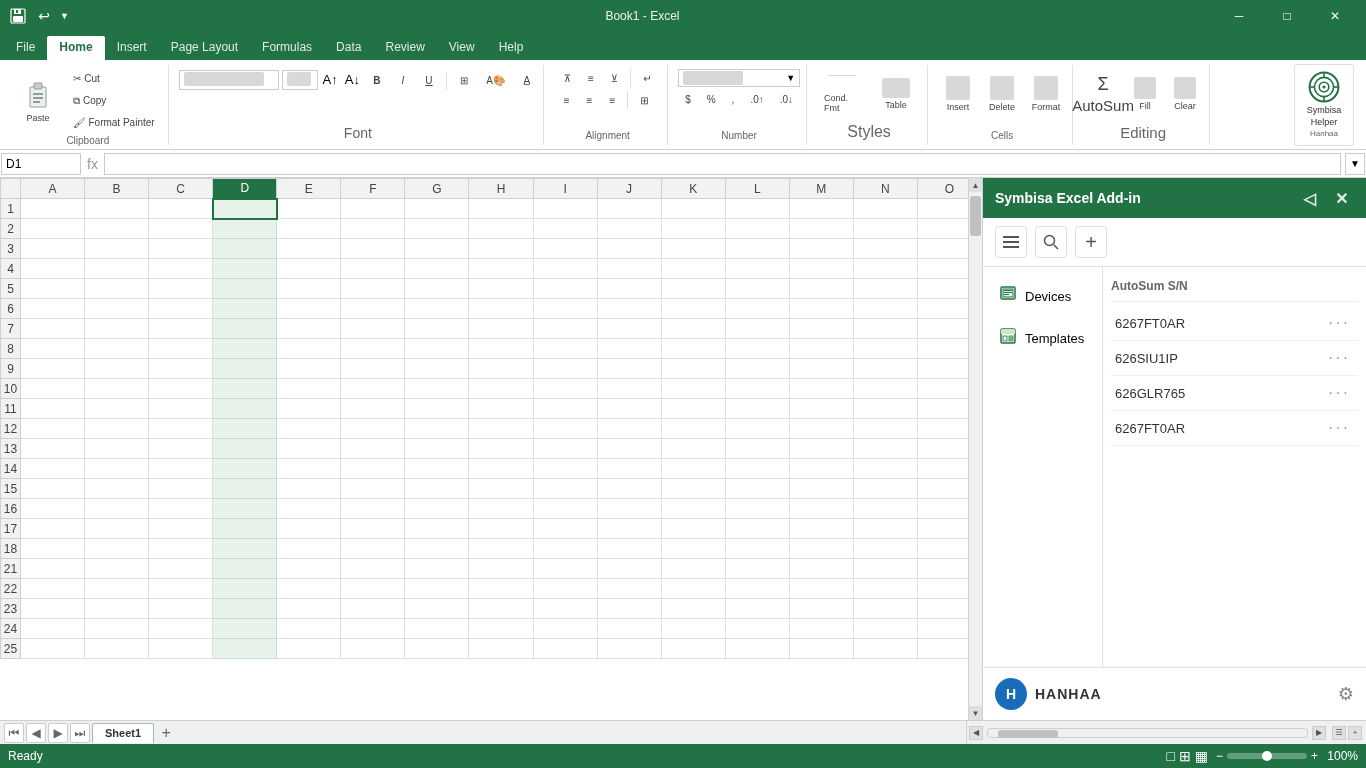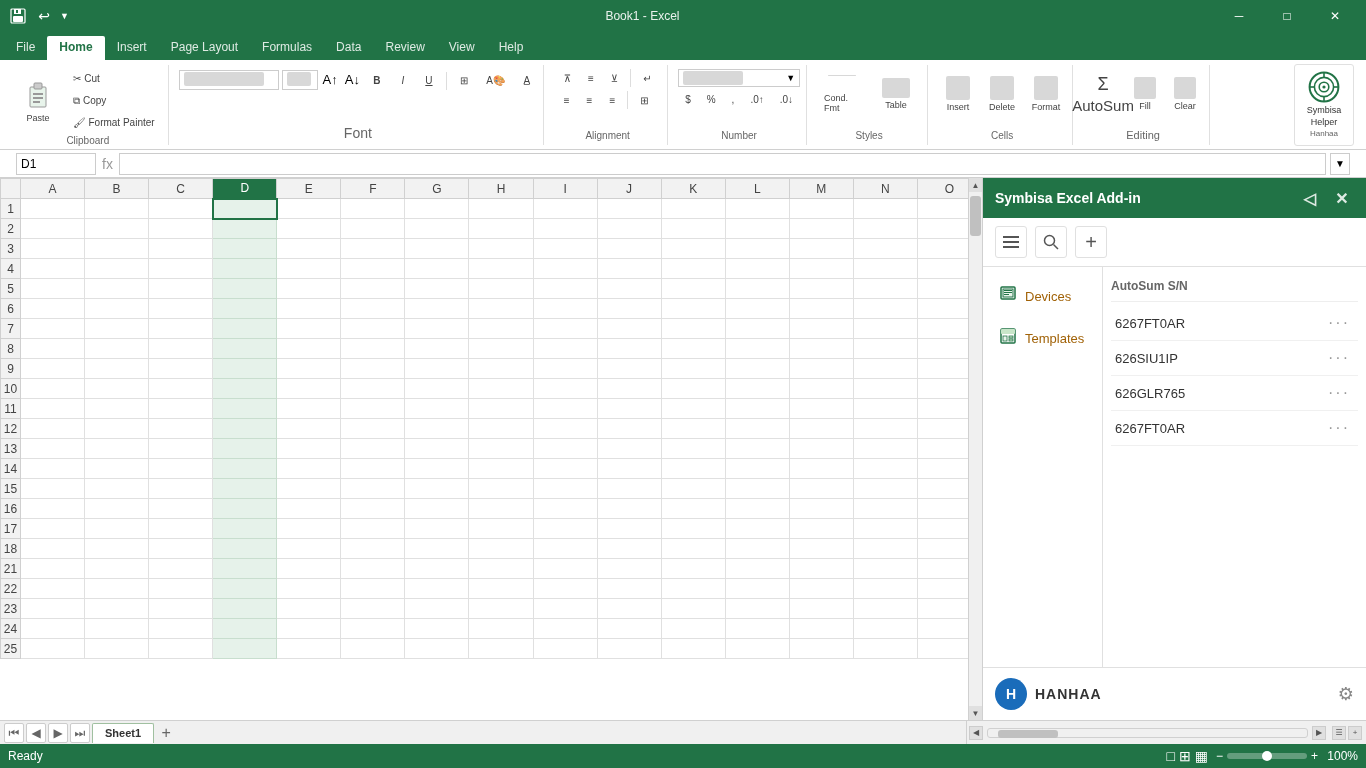--- a/index.html
+++ b/index.html
@@ -78,21 +78,21 @@
       display: inline-block;
     }
 
     
     .formula-bar {
       height: 28px;
       background: white;
       border-bottom: 1px solid #d0d0d0;
       display: flex;
       align-items: center;
-      padding: 0 16px;
+      padding: 0 1px;
       gap: 4px;
     }
     .name-box {
       width: 80px; height: 22px;
       border: 1px solid #ccc;
       font-size: 12px;
       padding: 0 4px;
       display: flex; align-items: center;
     }
     .formula-sep { color: #999; font-size: 14px; padding: 0 2px; }
@@ -216,21 +216,21 @@
       gap: 8px;
     }
     .addin-nav-item {
       display: flex;
       align-items: center;
       gap: 8px;
       padding: 6px 8px;
       cursor: pointer;
       border-radius: 3px;
       font-size: 13px;
-      color: #a16207;
+      color: #000000;
     }
     .addin-nav-icon { font-size: 16px; color: #217346; }
 
     .addin-content {
       flex: 1;
       padding: 8px;
       overflow-y: auto;
     }
     .device-list-header {
       font-size: 12px;
@@ -499,21 +499,21 @@
     <div style="display:flex;gap:4px;align-items:center;height:50px;">
       <div class="ribbon-btn-small" style="flex-direction:column;height:40px;width:50px;align-items:center;justify-content:center;gap:2px;">
         <span class="ribbon-placeholder" style="width:28px;height:20px;display:inline-block;"></span>
         <span style="font-size:9px;margin-top:15px;">Cond. Fmt</span>
       </div>
       <div class="ribbon-btn-small" style="flex-direction:column;height:40px;width:50px;align-items:center;justify-content:center;gap:2px;">
         <span class="ribbon-placeholder" style="width:28px;height:20px;display:inline-block;"></span>
         <span style="font-size:9px;">Table</span>
       </div>
     </div>
-    <span style="font-size:10px;color:#666;margin-top:auto;">Styles</span>
+    <span style="font-size:16px;color:#666;margin-top:auto;">Styles</span>
   </div>
 
   <div class="ribbon-group">
     <div style="display:flex;gap:4px;height:50px;align-items:center;">
       <div class="ribbon-btn-large" style="width:40px;">
         <span class="ribbon-placeholder" style="width:24px;height:24px;display:block;"></span>
         <span style="font-size:9px;">Insert</span>
       </div>
       <div class="ribbon-btn-large" style="width:40px;">
         <span class="ribbon-placeholder" style="width:24px;height:24px;display:block;"></span>
@@ -535,21 +535,21 @@
       </div>
       <div class="ribbon-btn-large" style="width:36px;">
         <span class="ribbon-placeholder" style="width:22px;height:22px;display:block;"></span>
         <span style="font-size:9px;">Fill</span>
       </div>
       <div class="ribbon-btn-large" style="width:36px;">
         <span class="ribbon-placeholder" style="width:22px;height:22px;display:block;"></span>
         <span style="font-size:9px;">Clear</span>
       </div>
     </div>
-    <span style="font-size:11px;color:#666;margin-top:auto;">Editing</span>
+    <span style="font-size:15px;color:#666;margin-top:auto;">Editing</span>
   </div>
 
   <div style="margin-left:auto;padding:4px;">
     <div style="width:60px;height:82px;display:flex;flex-direction:column;align-items:center;justify-content:center;border:1px solid #e0e0e0;border-radius:3px;cursor:pointer;">
 
       <svg width="32" height="32" viewBox="0 0 40 40">
         <circle cx="20" cy="20" r="18" fill="none" stroke="#217346" stroke-width="2.5"></circle>
         <circle cx="20" cy="20" r="12" fill="none" stroke="#217346" stroke-width="2"></circle>
         <circle cx="20" cy="20" r="6" fill="none" stroke="#217346" stroke-width="2"></circle>
         <circle cx="20" cy="20" r="2" fill="#217346"></circle>

